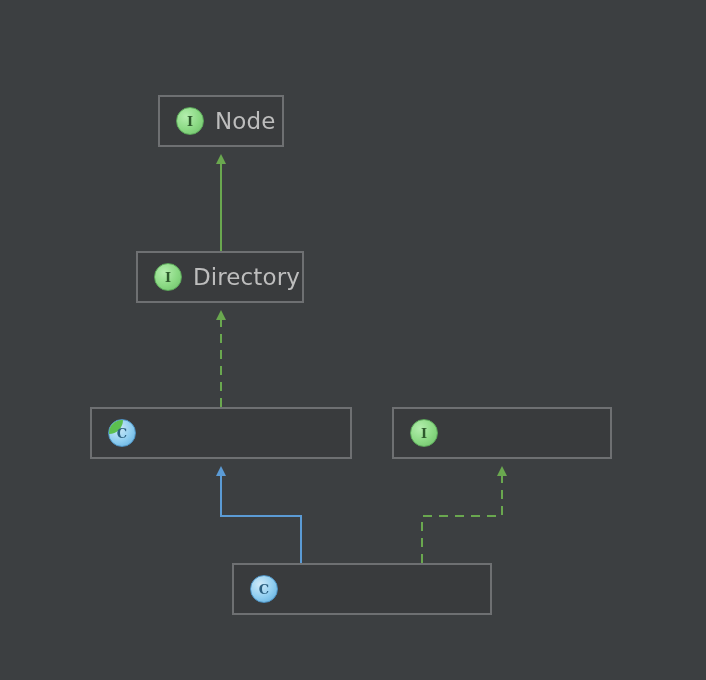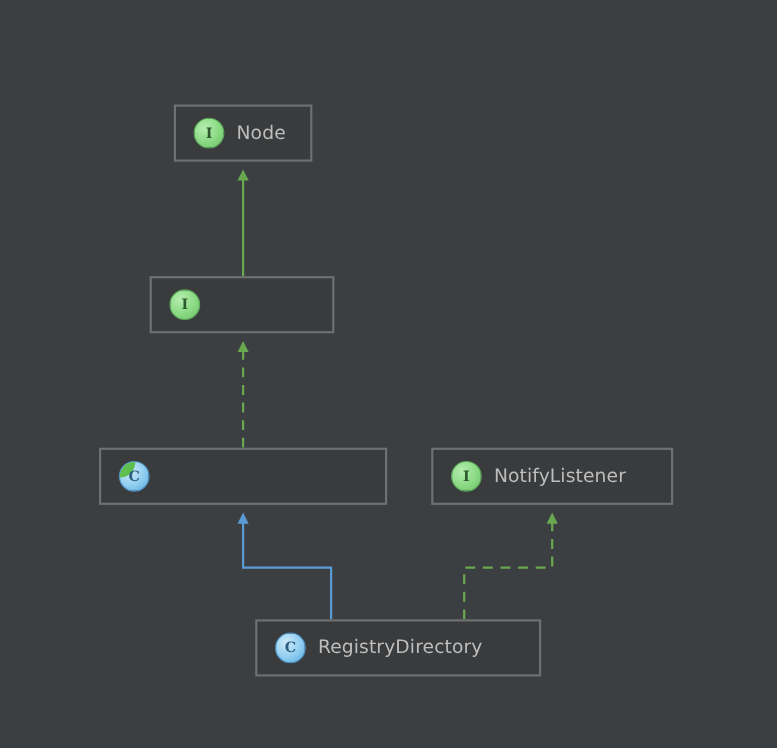--- a/index.html
+++ b/index.html
@@ -31,21 +31,21 @@
     box-sizing: border-box;
     background: #393b3d;
     border: 2px solid #6e7072;
     display: flex;
     align-items: center;
     padding: 0 16px;
     z-index: 5;
   }
   .uml-node .node-label {
     color: #bdbdbd;
-    font-size: 17px;
+    font-size: 23px;
     letter-spacing: 0.1px;
     white-space: nowrap;
     margin-left: 11px;
   }
   .type-icon {
     position: relative;
     width: 26px;
     height: 26px;
     border-radius: 50%;
     flex: 0 0 auto;
@@ -129,35 +129,34 @@
     <span class="type-icon icon-interface">
       <span class="glyph">I</span>
     </span>
     <span class="node-label">Node</span>
   </div>
 
   <div class="uml-node" style="left:136px; top:251px; width:168px; height:52px;">
     <span class="type-icon icon-interface">
       <span class="glyph">I</span>
     </span>
+    <span class="node-label">Directory</span>
   </div>
 
   <div class="uml-node" style="left:90px; top:407px; width:262px; height:52px;">
     <span class="type-icon icon-abstract">
       <span class="glyph">C</span>
     </span>
   </div>
 
   <div class="uml-node" style="left:392px; top:407px; width:220px; height:52px;">
     <span class="type-icon icon-interface">
       <span class="glyph">I</span>
     </span>
-    <span class="node-label">NotifyListener</span>
   </div>
 
   <div class="uml-node" style="left:232px; top:563px; width:260px; height:52px;">
     <span class="type-icon icon-class">
       <span class="glyph">C</span>
     </span>
-    <span class="node-label">RegistryDirectory</span>
   </div>
 
 </div>
 
 </body></html>

